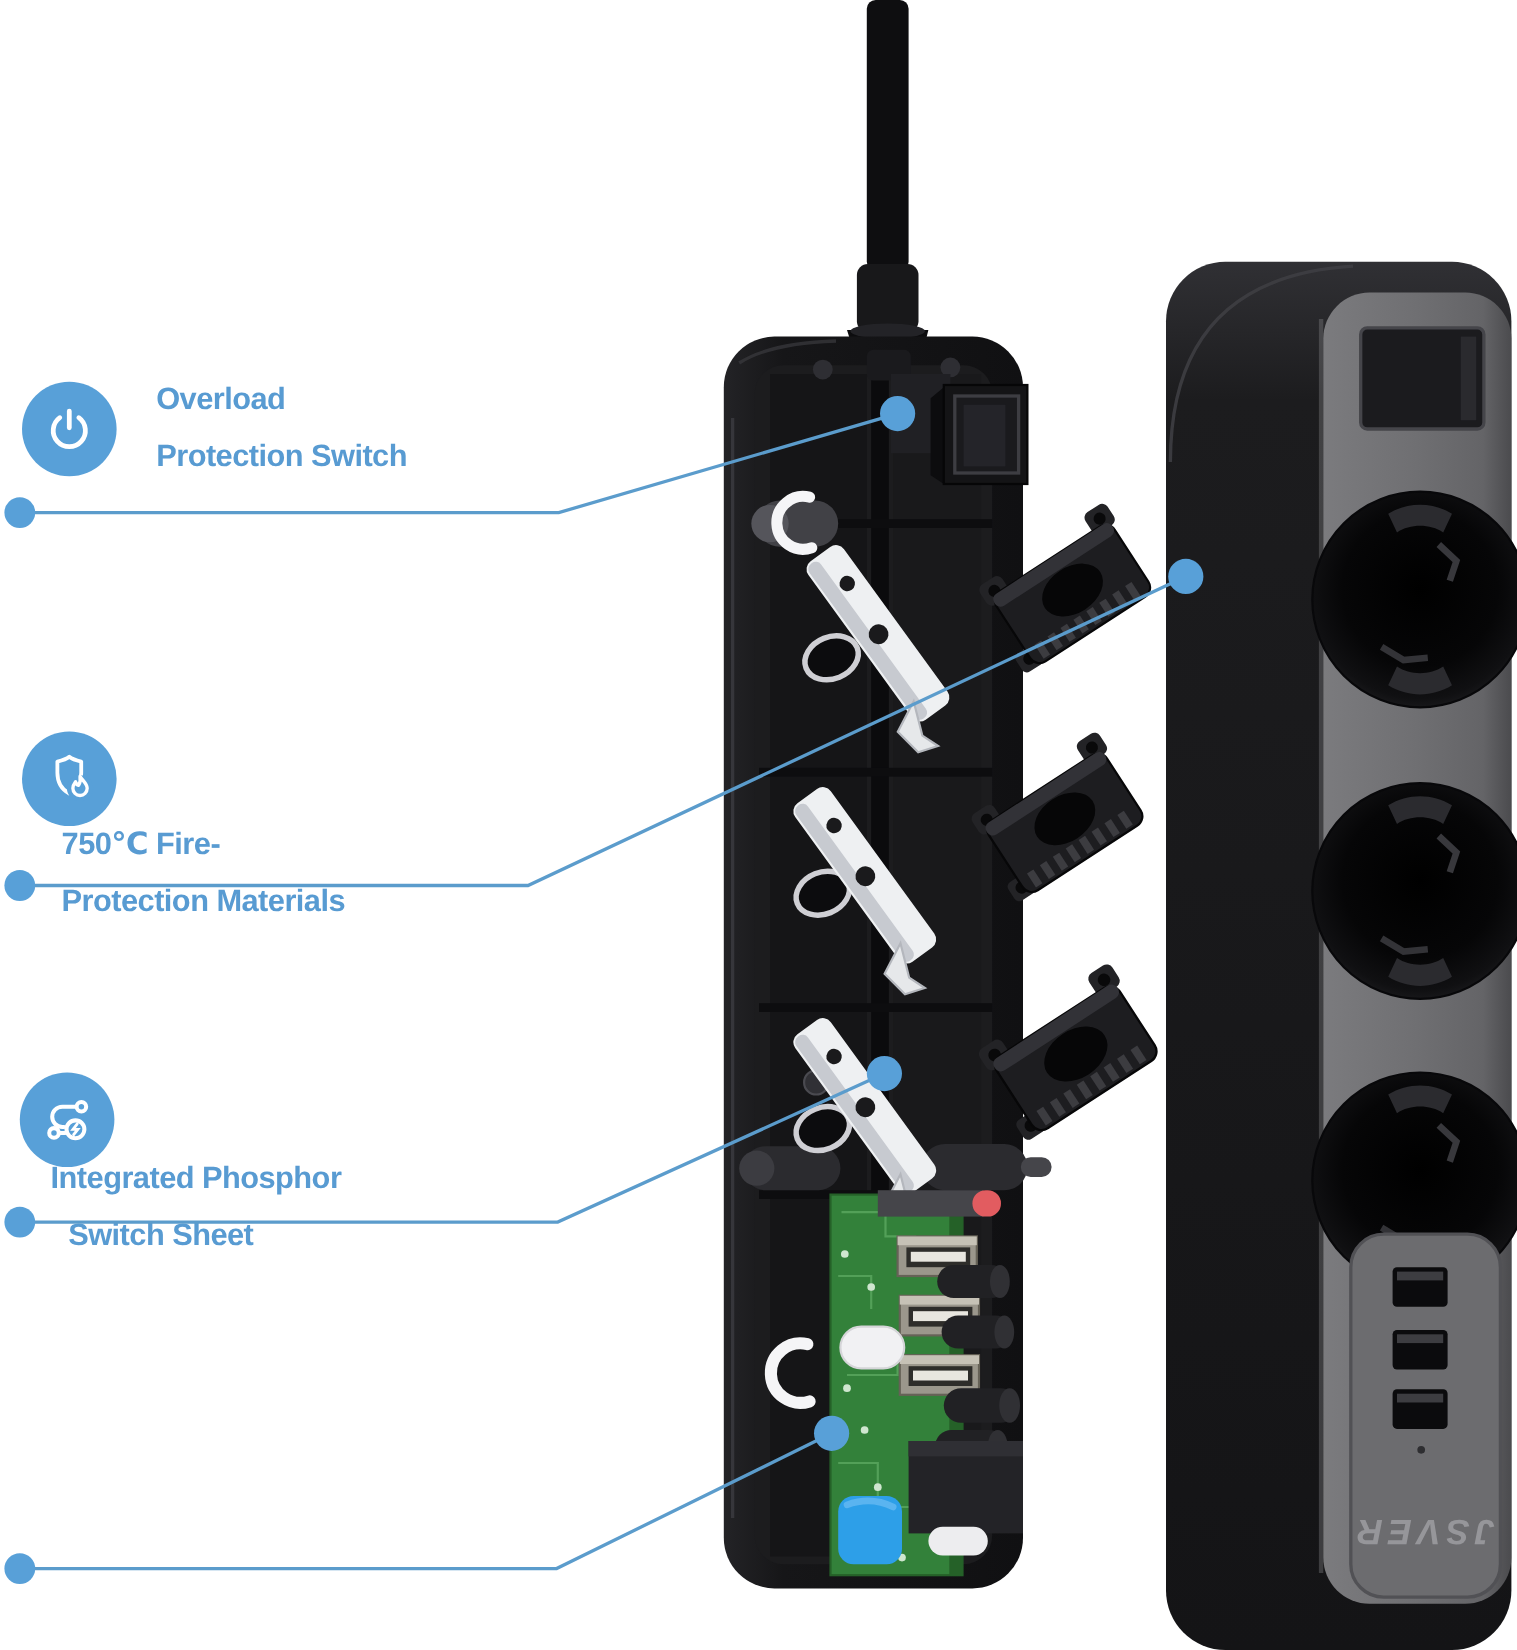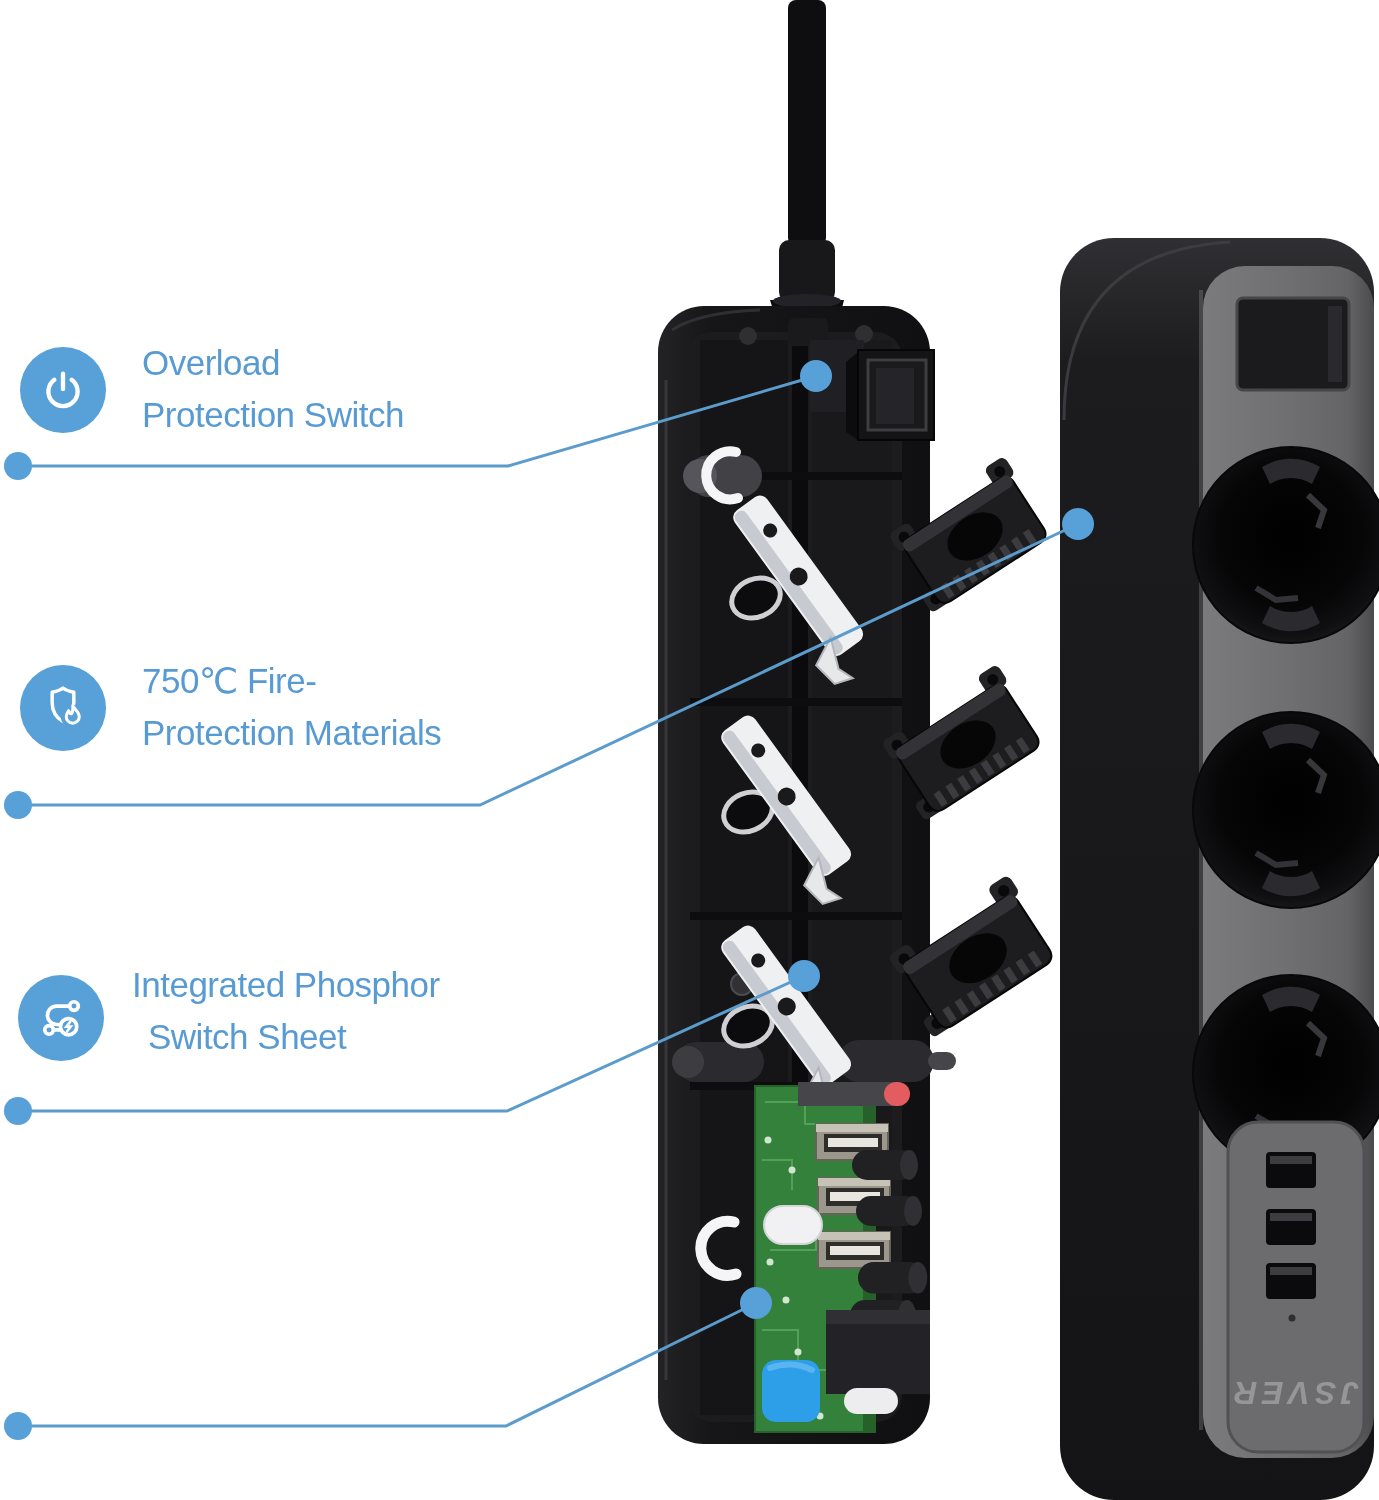--- a/index.html
+++ b/index.html
@@ -9,27 +9,27 @@
   }
   .scene,.lines-overlay{position:absolute;left:0;top:0;width:1379px;height:1500px;}
   .lines-overlay{pointer-events:none;}
   .callout{position:absolute;display:flex;align-items:flex-start;}
   .icon-circle{
     width:86px;height:86px;border-radius:50%;background:#58a0d8;
     display:flex;align-items:center;justify-content:center;flex:0 0 auto;
   }
   .icon-circle svg{width:52px;height:52px;display:block;}
   .labels{
-    color:#589bd2;font-size:35px;line-height:52px;font-weight:400;
+    color:#589bd2;font-size:28px;line-height:52px;font-weight:700;
     letter-spacing:-0.5px;white-space:nowrap;
   }
   .labels .indent{padding-left:16px;}
   .c1{left:20px;top:347px;}  .c1 .labels{margin:-10px 0 0 36px;}
-  .c2{left:20px;top:665px;}  .c2 .labels{margin:-10px 0 0 36px;}
-  .c3{left:18px;top:975px;}  .c3 .labels{margin:-16px 0 0 28px;}
+  .c2{left:20px;top:665px;flex-direction:column;}  .c2 .labels{margin:-10px 0 0 36px;}
+  .c3{left:18px;top:975px;flex-direction:column;}  .c3 .labels{margin:-16px 0 0 28px;}
   .c4{left:20px;top:1274px;} .c4 .labels{margin:-8px 0 0 36px;}
 </style>
 </head>
 <body>
 
 <div class="canvas">
 
   <svg class="scene" viewBox="0 0 1379 1500">
     <defs>
       <linearGradient id="frontGrad" x1="0" y1="0" x2="1" y2="0">

